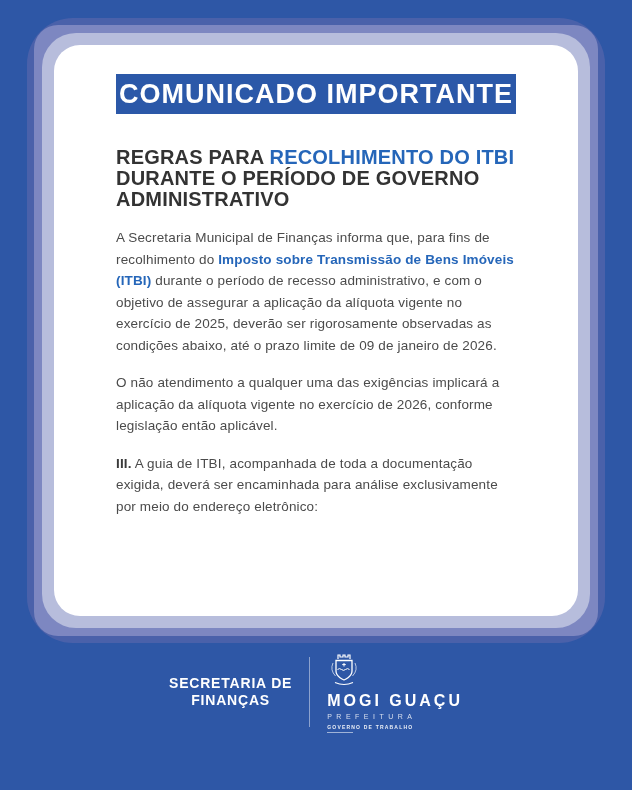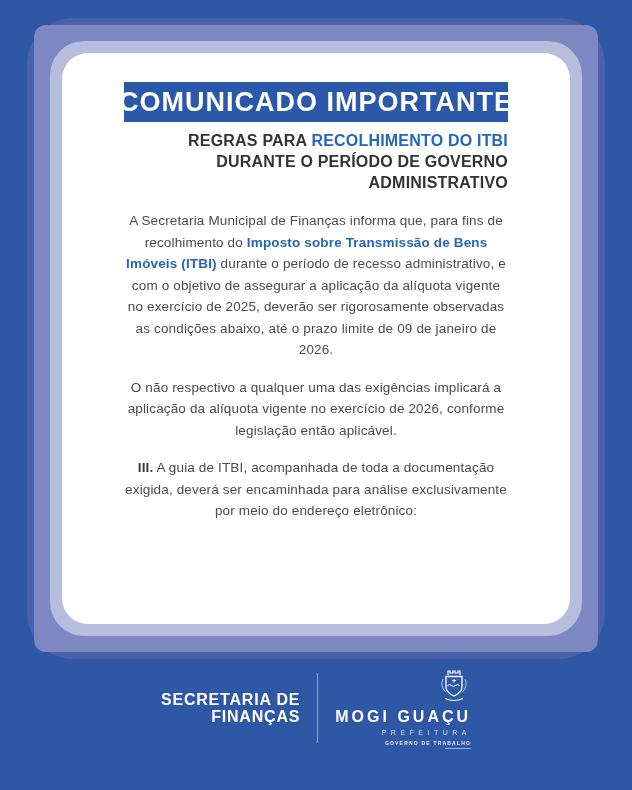--- a/index.html
+++ b/index.html
@@ -18,74 +18,73 @@
   *{margin:0;padding:0;box-sizing:border-box;}
   html,body{width:632px;height:790px;}
   body{
     background:var(--page-bg);
     font-family:"Liberation Sans","DejaVu Sans",sans-serif;
     overflow:hidden;
   }
   
   .frame{margin:18px 27px 0 27px;}
   .ring-a{background:var(--ring-outer);border-radius:46px;padding:7px;}
-  .ring-b{background:var(--ring-mid);border-radius:12px;padding:16px;}
+  .ring-b{background:var(--ring-mid);border-radius:24px;padding:8px;}
   .ring-c{background:var(--ring-inner);border-radius:34px;padding:12px;}
   .card{
     background:var(--card-bg);
     border-radius:26px;
     height:571px;
     padding:29px 62px 18px 62px;
     overflow:hidden;
   }
   .banner{
     width:100%;height:40px;
     background:var(--banner-bg);
     display:flex;align-items:center;justify-content:center;
   }
   .banner span{
     color:var(--banner-text);
     font-size:27px;font-weight:bold;letter-spacing:1px;
     white-space:nowrap;
   }
   .subtitle{
-    margin-top:8px;
-    font-size:16px;font-weight:bold;line-height:21px;
+    margin-top:33px;
+    font-size:20px;font-weight:bold;line-height:21px;
     color:var(--heading-text);
     letter-spacing:0.2px;
-    text-align:right;
   }
   .subtitle .hl{color:var(--accent-blue);}
-  .body-copy{margin-top:17px;text-align:center;}
+  .body-copy{margin-top:17px;}
   .para{
     font-size:13.5px;line-height:21.5px;
     color:var(--body-text);
     letter-spacing:0.15px;
     margin-bottom:16px;
   }
   .para b{color:#3a3a3a;}
   .para .hl{color:var(--accent-blue);font-weight:bold;}
   
   .footer{
     height:98px;
     display:flex;align-items:center;justify-content:center;
     gap:17px;
   }
   .dept{
-    text-align:right;
+    text-align:center;
     color:var(--footer-text);
-    font-size:16px;font-weight:bold;
+    font-size:14px;font-weight:bold;
     letter-spacing:0.8px;line-height:17px;
   }
   .divider{
     width:1px;height:70px;
     background:rgba(255,255,255,0.45);
   }
   .logo{
-    display:flex;flex-direction:column;align-items:flex-end;
+    display:flex;flex-direction:column;align-items:flex-start;
     color:var(--footer-text);
   }
   .logo svg{display:block;margin-bottom:3px;}
   .logo .city{font-size:16px;font-weight:bold;letter-spacing:3px;white-space:nowrap;}
   .logo .pref{font-size:7px;letter-spacing:4.5px;opacity:0.8;margin-top:3px;white-space:nowrap;}
   .logo .tagline{font-size:5px;font-weight:bold;letter-spacing:1.2px;opacity:0.9;margin-top:4px;white-space:nowrap;}
   .logo .tagline-rule{width:26px;height:1px;background:rgba(255,255,255,0.55);margin-top:2px;}
 </style>
 </head>
 <body>
@@ -101,21 +100,21 @@
           </div>
 
           <div class="subtitle">
             <div><span>REGRAS PARA </span><span class="hl">RECOLHIMENTO DO ITBI</span></div>
             <div>DURANTE O PERÍODO DE GOVERNO ADMINISTRATIVO</div>
           </div>
 
           <div class="body-copy">
             <p class="para"><span>A Secretaria Municipal de Finanças informa que, para fins de recolhimento do </span><span class="hl">Imposto sobre Transmissão de Bens Imóveis (ITBI)</span><span> durante o período de recesso administrativo, e com o objetivo de assegurar a aplicação da alíquota vigente no exercício de 2025, deverão ser rigorosamente observadas as condições abaixo, até o prazo limite de 09 de janeiro de 2026.</span></p>
 
-            <p class="para">O não respectivo a qualquer uma das exigências implicará a aplicação da alíquota vigente no exercício de 2026, conforme legislação então aplicável.</p>
+            <p class="para">O não atendimento a qualquer uma das exigências implicará a aplicação da alíquota vigente no exercício de 2026, conforme legislação então aplicável.</p>
 
 
 
             <p class="para"><b>III.</b><span> A guia de ITBI, acompanhada de toda a documentação exigida, deverá ser encaminhada para análise exclusivamente por meio do endereço eletrônico: </span></p>
 
           </div>
 
         </div>
       </div>
     </div>

